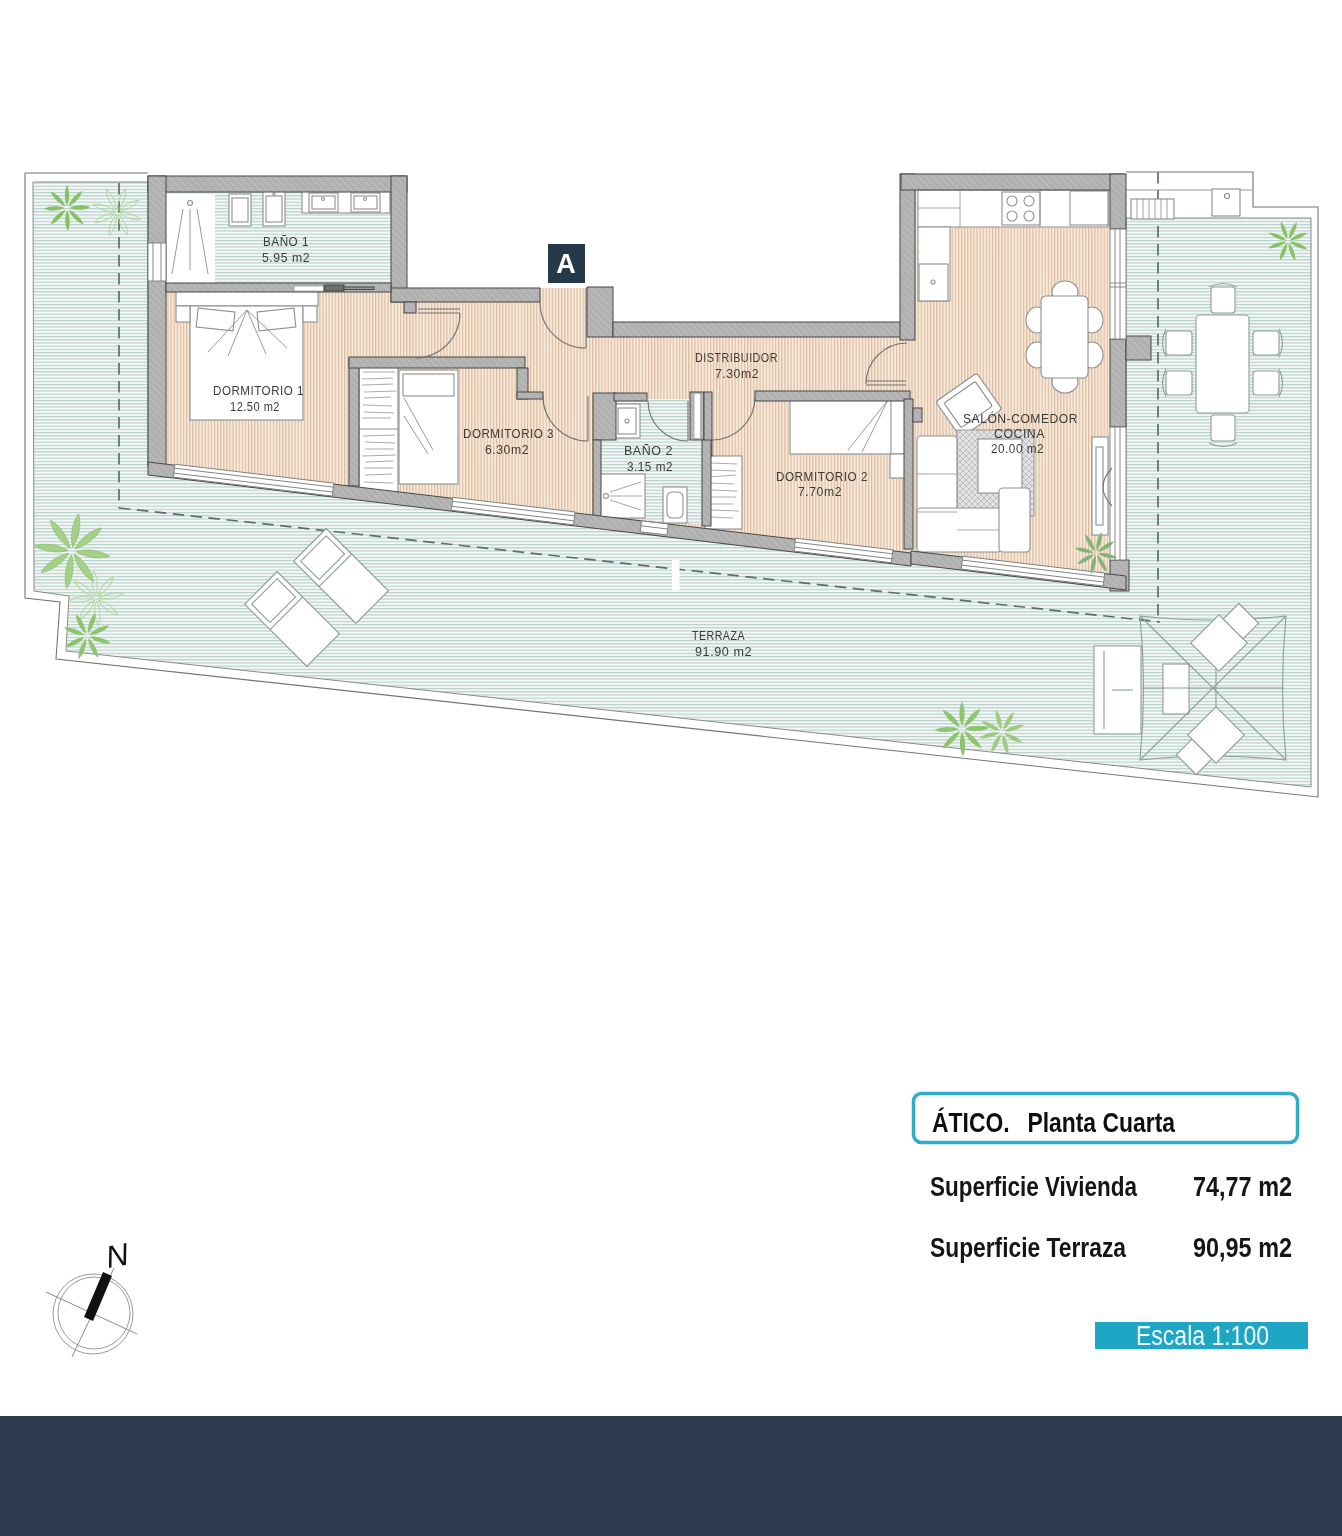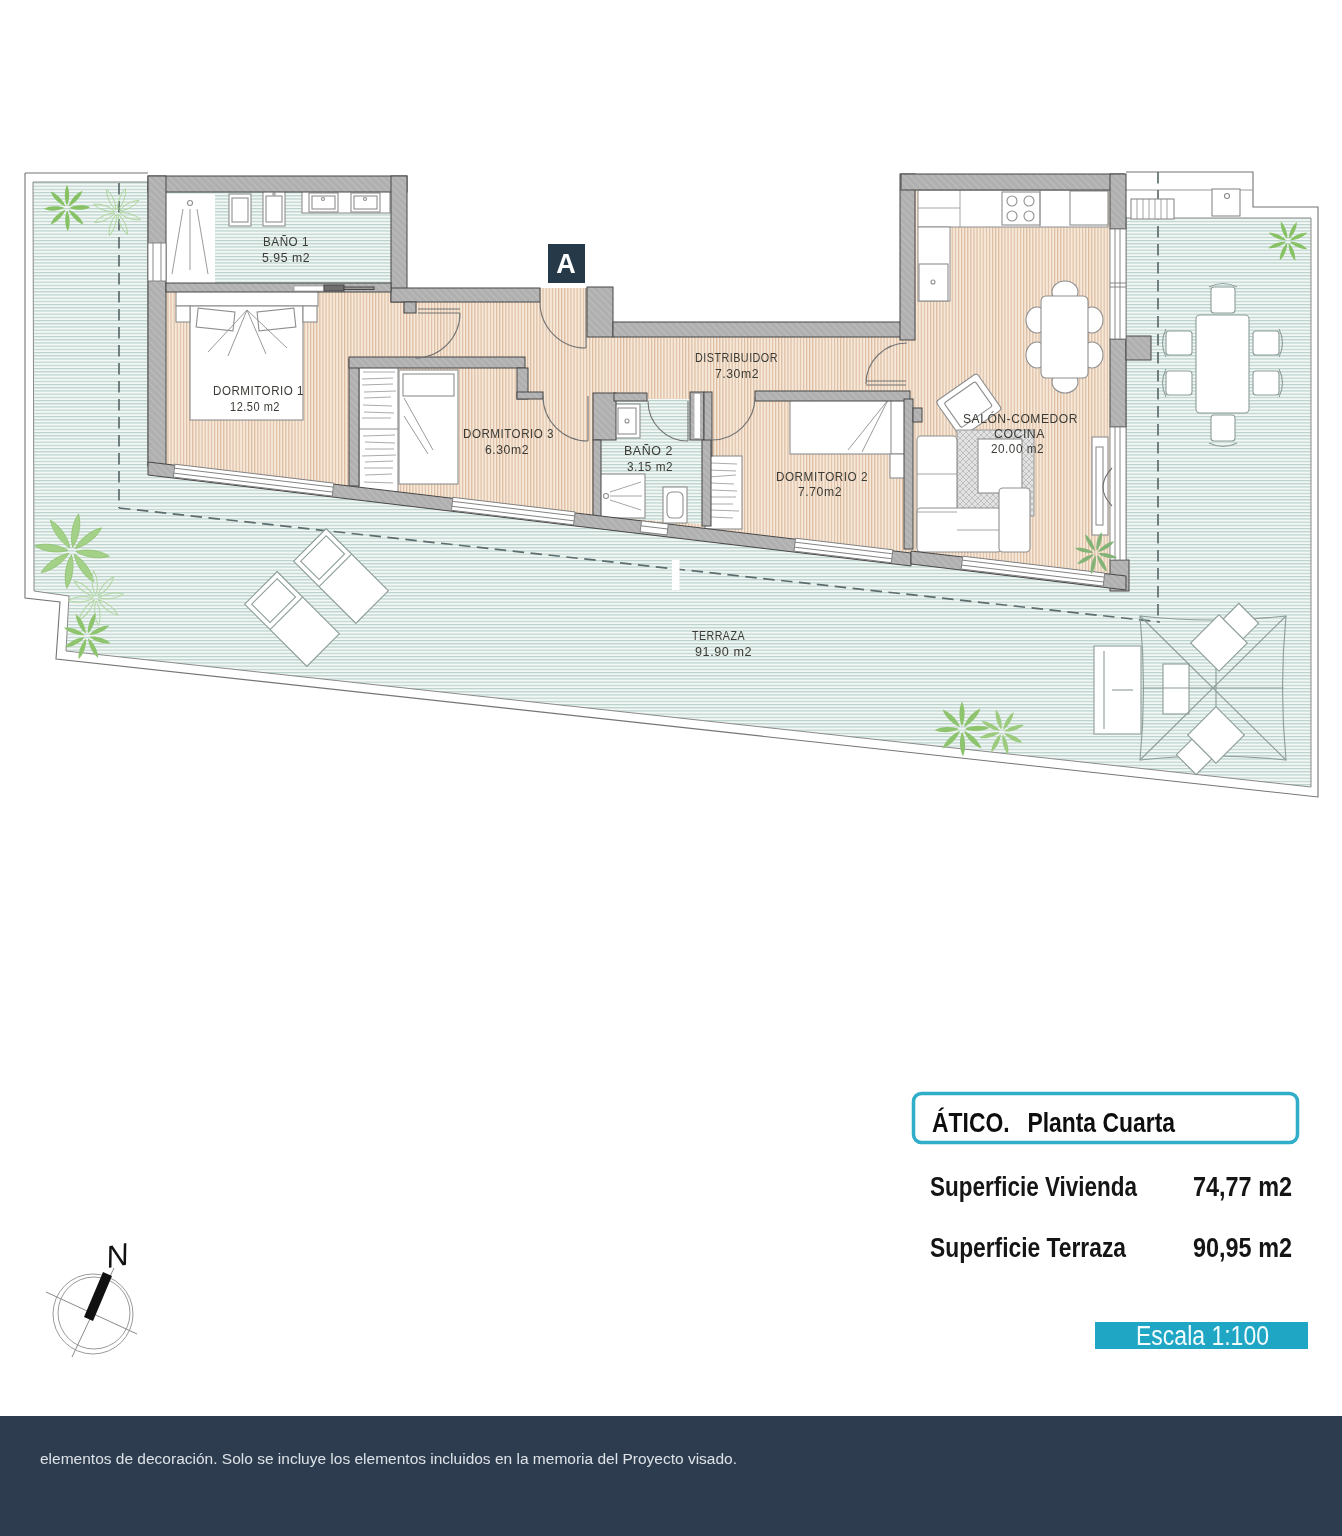--- a/index.html
+++ b/index.html
@@ -443,16 +443,15 @@
 
 <polygon points="84,1317 93,1321 112,1276 103,1272" fill="#111111"></polygon>
 
 <text x="108" y="1268" font-size="31" fill="#111111" font-style="italic" transform="rotate(-10 108 1268)">N</text>
 </g>
 </svg>
 
 
 <div class="footer">
       <div class="t">
-<div class="last">elementos de decoración. Solo se incluye los elementos incluidos en la memoria del Proyecto visado.</div>
 </div>
     </div>
 </div>
 
 </body></html>

